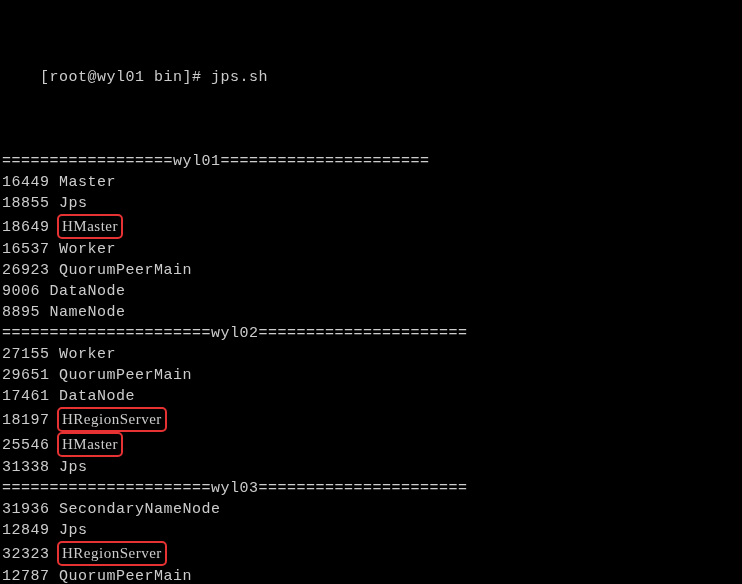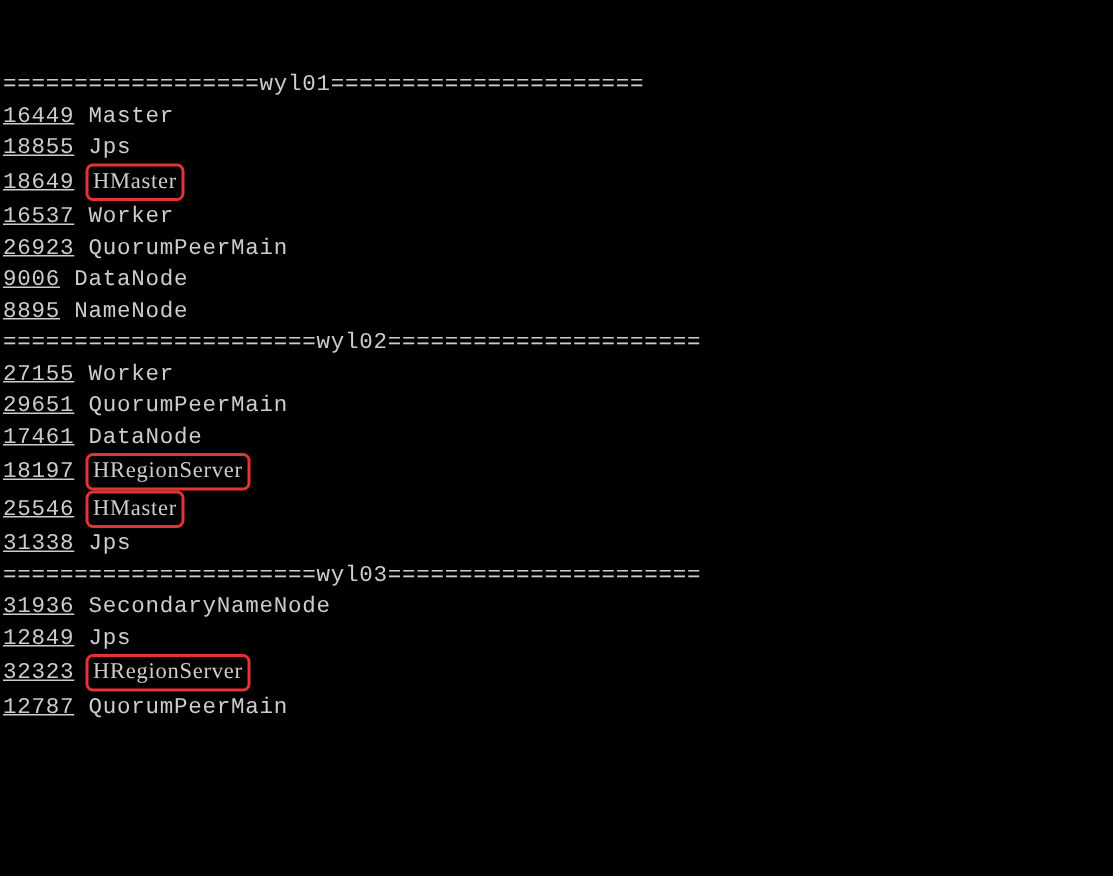--- a/index.html
+++ b/index.html
@@ -35,24 +35,26 @@
       border-radius: 5px;
       padding: 0px 3px;
       display: inline-block;
       margin-left: -2px;
       position: relative;
       z-index: 1;
       font-family: Liberation Serif, serif;
     }
     .pid {
       display: inline-block;
-      text-decoration: underline;
     }
     .process {
       display: inline-block;
     }
   </style>
 </head>
 <body>
 
 <div class="terminal">
+  <span class="line">
+    <span class="prompt-user">[root@wyl01 bin]#</span> <span>jps.sh</span>
+  </span>
   <div id="sections-container"><span class="line">==================wyl01======================</span><span class="line"><span class="pid">16449</span> <span class="process">Master</span></span><span class="line"><span class="pid">18855</span> <span class="process">Jps</span></span><span class="line"><span class="pid">18649</span> <span class="highlight-box"><span class="process">HMaster</span></span></span><span class="line"><span class="pid">16537</span> <span class="process">Worker</span></span><span class="line"><span class="pid">26923</span> <span class="process">QuorumPeerMain</span></span><span class="line"><span class="pid">9006</span> <span class="process">DataNode</span></span><span class="line"><span class="pid">8895</span> <span class="process">NameNode</span></span><span class="line">======================wyl02======================</span><span class="line"><span class="pid">27155</span> <span class="process">Worker</span></span><span class="line"><span class="pid">29651</span> <span class="process">QuorumPeerMain</span></span><span class="line"><span class="pid">17461</span> <span class="process">DataNode</span></span><span class="line"><span class="pid">18197</span> <span class="highlight-box"><span class="process">HRegionServer</span></span></span><span class="line"><span class="pid">25546</span> <span class="highlight-box"><span class="process">HMaster</span></span></span><span class="line"><span class="pid">31338</span> <span class="process">Jps</span></span><span class="line">======================wyl03======================</span><span class="line"><span class="pid">31936</span> <span class="process">SecondaryNameNode</span></span><span class="line"><span class="pid">12849</span> <span class="process">Jps</span></span><span class="line"><span class="pid">32323</span> <span class="highlight-box"><span class="process">HRegionServer</span></span></span><span class="line"><span class="pid">12787</span> <span class="process">QuorumPeerMain</span></span></div>
 </div>
 
 </body></html>

